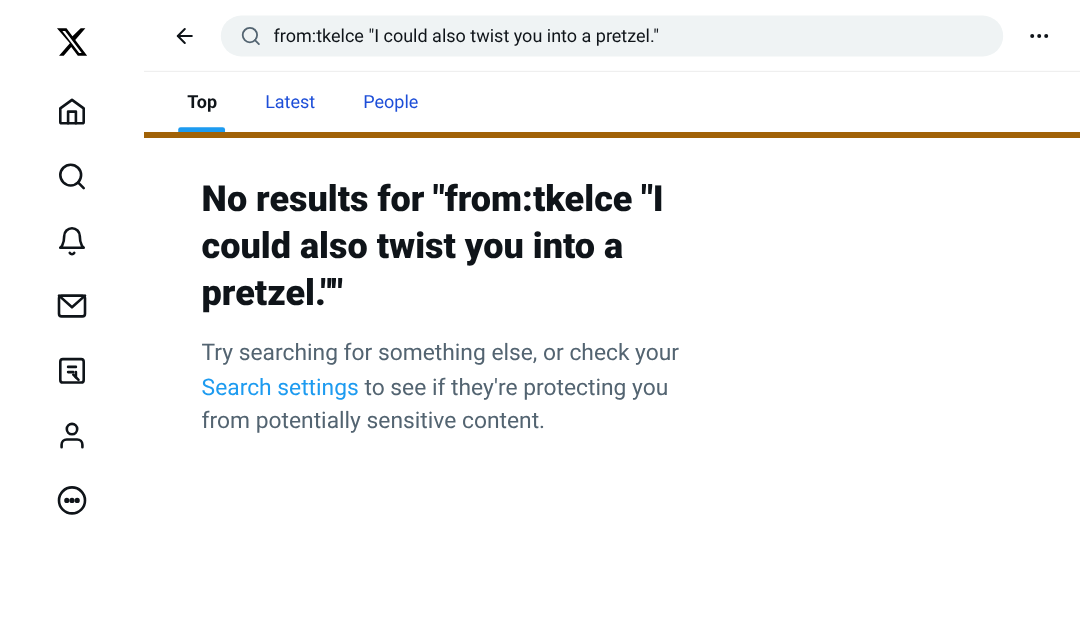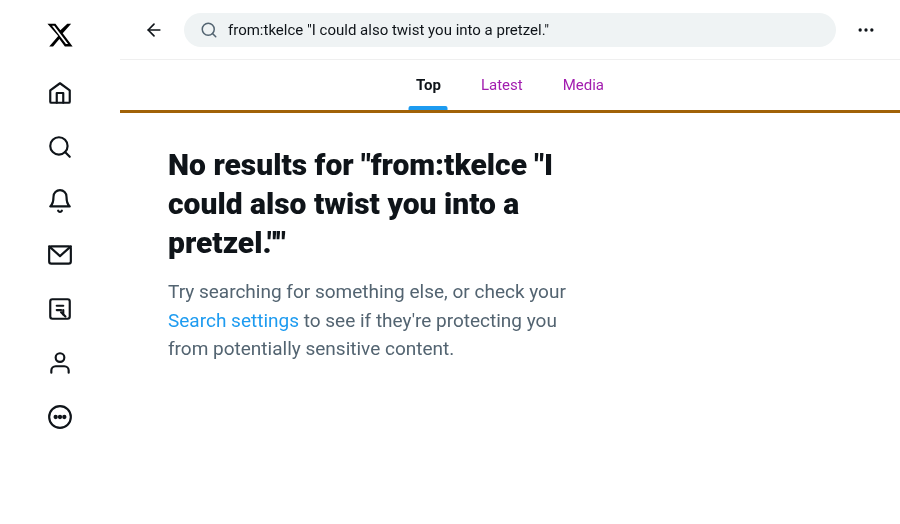--- a/index.html
+++ b/index.html
@@ -128,29 +128,28 @@
       align-items: center;
       justify-content: center;
       border-radius: 50%;
       cursor: pointer;
       flex-shrink: 0;
     }
 
     
     .tabs {
       display: flex;
-      border-bottom: 3px solid #a16207;
+      border-bottom: 5px solid #a16207;
       padding: 0 16px;
-      justify-content: center;
     }
 
     .tab {
       padding: 16px 20px;
       font-size: 15px;
-      color: #a21caf;
+      color: #1d4ed8;
       cursor: pointer;
       position: relative;
       font-weight: 400;
       white-space: nowrap;
     }
 
     .tab.active {
       font-weight: 700;
       color: #0f1419;
     }
@@ -301,21 +300,21 @@
         <circle cx="5" cy="12" r="2"></circle>
         <circle cx="12" cy="12" r="2"></circle>
         <circle cx="19" cy="12" r="2"></circle>
       </svg>
     </div>
   </header>
 
   <nav class="tabs">
     <div class="tab active">Top</div>
     <div class="tab">Latest</div>
-    <div class="tab">Media</div>
+    <div class="tab">People</div>
   </nav>
 
   <div class="content">
     <h1 class="no-results-heading">No results for "from:tkelce "I could also twist you into a pretzel.""</h1>
     <p class="no-results-sub">
       <span>Try searching for something else, or check your </span><a class="search-settings-link">Search settings</a><span> to see if they're protecting you from potentially sensitive content.</span>
     </p>
   </div>
 </main>
 

